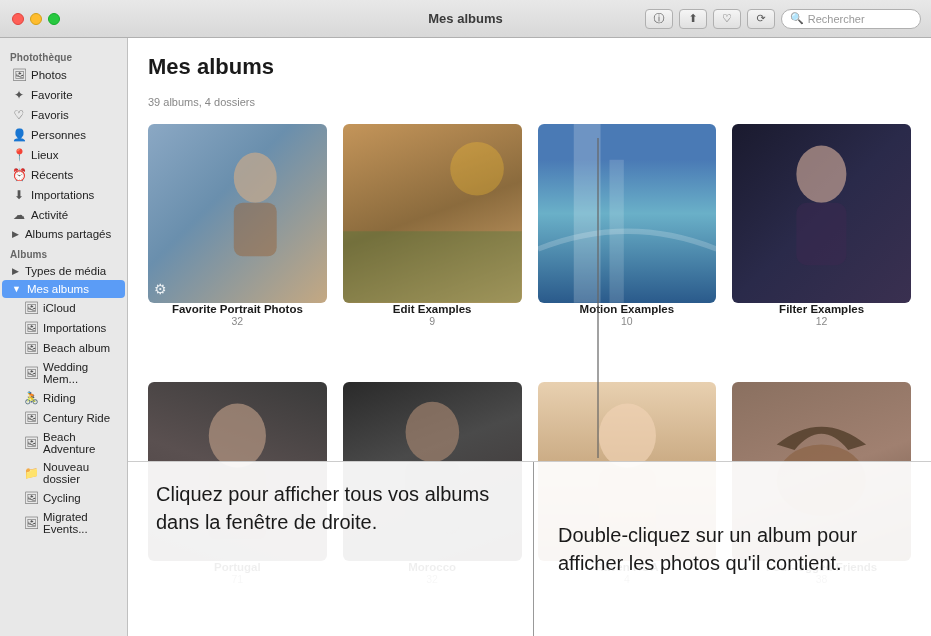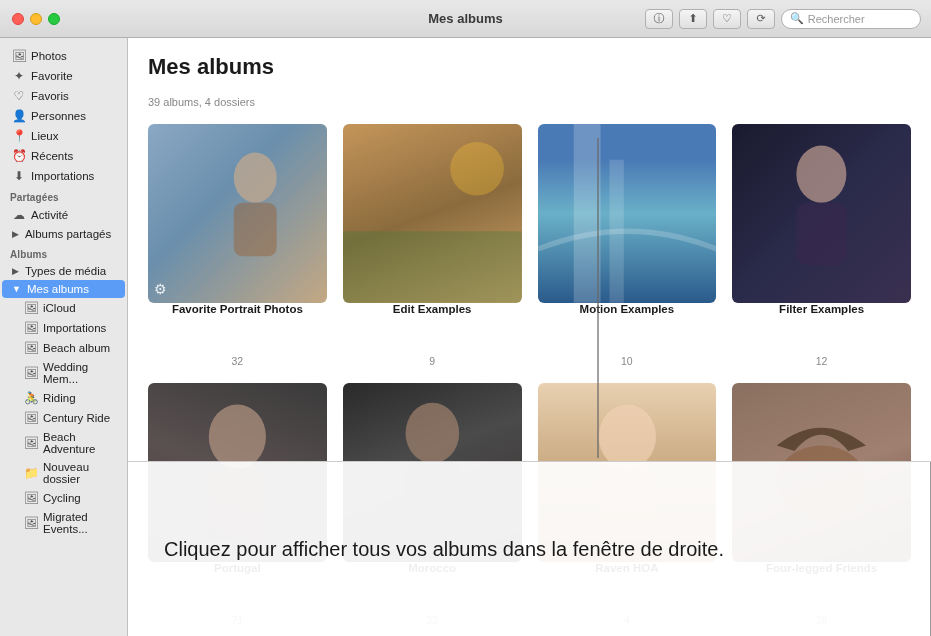--- a/index.html
+++ b/index.html
@@ -188,21 +188,20 @@
       font-size: 11.5px;
       font-weight: 600;
       color: #1a1a1a;
       margin-top: 0;
       text-align: center;
     }
     .album-count {
       font-size: 10.5px;
       color: #888;
       text-align: center;
-      margin-top: 40px;
     }
 
     
     .thumb-fav-portrait {
       background: linear-gradient(135deg, #8ba8c4 0%, #6a8fad 40%, #c4a882 100%);
       position: relative;
     }
     .thumb-edit {
       background: linear-gradient(160deg, #c4955a 0%, #8b6b3d 50%, #d4a870 100%);
     }
@@ -239,24 +238,24 @@
       position: absolute;
       bottom: 0; left: 0; right: 0;
       height: 175px;
       background: rgba(255,255,255,0.93);
       display: flex;
       flex-direction: row;
       border-top: 1px solid #ccc;
     }
     .annotation-left {
       flex: 1;
-      padding: 18px 36px;
+      padding: 18px 28px;
       border-right: 1px solid #999;
       display: flex;
-      align-items: center;
+      align-items: flex-start;
     }
     .annotation-right {
       flex: 1;
       padding: 18px 24px;
       display: flex;
       align-items: center;
     }
     .annotation-text {
       font-size: 20px;
       font-weight: 400;
@@ -298,20 +297,21 @@
     <div class="search-bar">
       <span>🔍</span>
       <span>Rechercher</span>
     </div>
   </div>
 </div>
 
 <div class="main-layout">
 
   <div class="sidebar" id="sidebar-container">
+      <div class="sidebar-section-label">Photothèque</div>
       <div class="sidebar-item">
         <span class="item-icon">🖼</span>
         <span>Photos</span>
       </div>
       <div class="sidebar-item">
         <span class="item-icon">✦</span>
         <span>Favorite</span>
       </div>
       <div class="sidebar-item">
         <span class="item-icon">♡</span>
@@ -326,21 +326,20 @@
         <span>Lieux</span>
       </div>
       <div class="sidebar-item">
         <span class="item-icon">⏰</span>
         <span>Récents</span>
       </div>
       <div class="sidebar-item">
         <span class="item-icon">⬇</span>
         <span>Importations</span>
       </div>
-      <div class="sidebar-section-label">Partagées</div>
       <div class="sidebar-item">
         <span class="item-icon">☁</span>
         <span>Activité</span>
       </div>
       <div class="sidebar-item">
         <span class="expand-arrow">▶</span>
         <span>Albums partagés</span>
       </div>
       <div class="sidebar-section-label">Albums</div>
       <div class="sidebar-item">
@@ -485,15 +484,20 @@
       </div>
 
     <div class="photo-divider"></div>
 
     <div class="annotation-overlay">
       <div class="annotation-left">
         <div class="annotation-text">Cliquez pour afficher
 tous vos albums dans
 la fenêtre de droite.</div>
       </div>
+      <div class="annotation-right">
+        <div class="annotation-text">Double-cliquez sur un
+album pour afficher les
+photos qu'il contient.</div>
+      </div>
     </div>
   </div>
 </div>
 
 </body></html>

